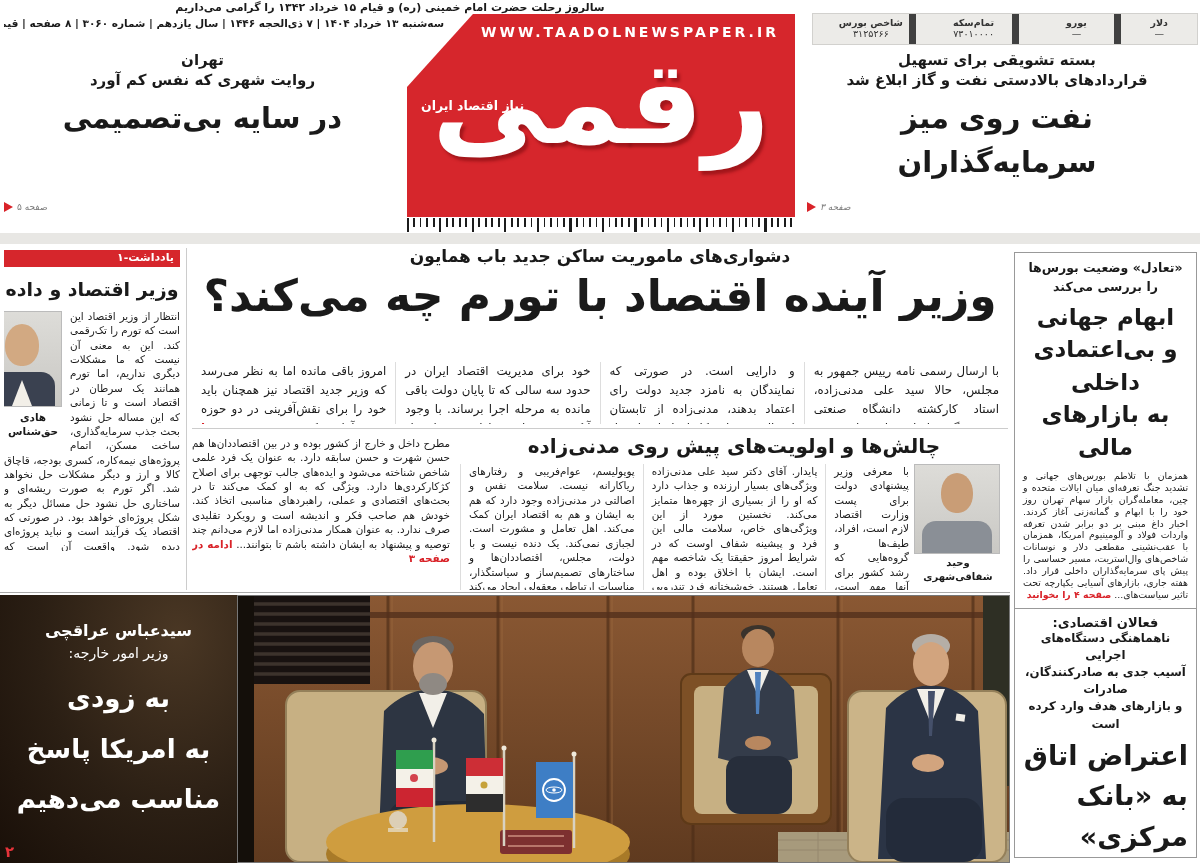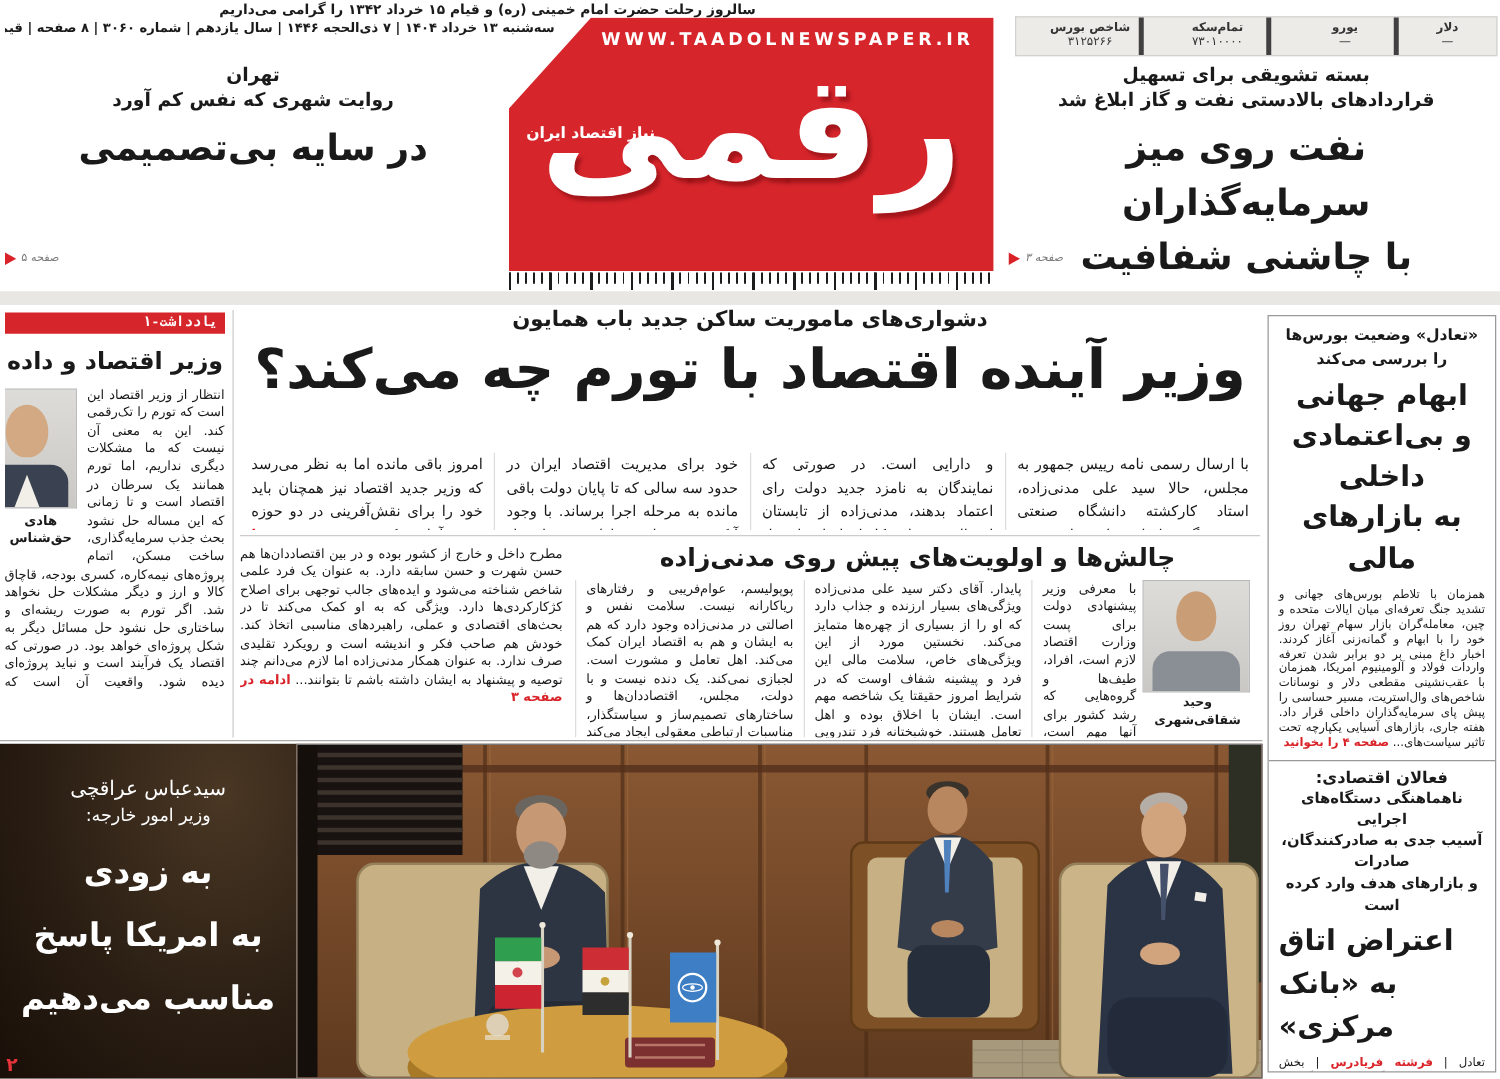--- a/index.html
+++ b/index.html
@@ -8,21 +8,21 @@
   .abs{position:absolute;}
   .ctr{text-align:center;}
   .red-txt{color:#d92329;font-weight:bold;}
   .jst{text-align:justify;text-justify:inter-word;}
 
   
   .memorial{left:170px;top:1px;width:440px;font-size:11px;font-weight:bold;text-align:center;}
   .issue{left:4px;top:17px;width:440px;font-size:10.5px;font-weight:600;white-space:nowrap;overflow:hidden;direction:rtl;}
   .mkt-strip{left:812px;top:13px;width:384px;height:30px;background:#ecebe8;border:1px solid #d2d1ce;display:flex;direction:rtl;}
   .mkt-cell{flex:1;text-align:center;padding-top:3px;}
-  .mkt-cell + .mkt-cell{border-right:4px solid #404040;padding-left:20px;}
+  .mkt-cell + .mkt-cell{border-right:7px solid #404040;padding-left:20px;}
   .mkt-label{font-size:9.5px;font-weight:bold;color:#333;line-height:1.2;}
   .mkt-value{font-size:9.5px;color:#333;line-height:1.2;}
 
   
   .masthead{left:407px;top:14px;width:388px;height:203px;background:#d6262c;
     clip-path:polygon(0 36%,17% 0,100% 0,100% 100%,0 100%);}
   .www{position:absolute;top:10px;left:0;right:0;padding-left:58px;text-align:center;color:#fff;
     font-size:14px;font-weight:bold;letter-spacing:3px;direction:ltr;}
   .logo{position:absolute;top:22px;left:0;right:0;text-align:center;color:#fff;
     font-size:116px;font-weight:bold;line-height:1.15;text-shadow:3px 4px 3px rgba(120,10,12,.55);}
@@ -38,21 +38,21 @@
   .ear .k2{margin-top:2px;font-size:15px;font-weight:bold;}
   .ear .h{margin-top:8px;font-size:29px;font-weight:bold;line-height:1.5;}
   .page-ref{position:absolute;bottom:20px;display:flex;align-items:center;gap:4px;direction:ltr;}
   .tri{width:0;height:0;border-top:5px solid transparent;border-bottom:5px solid transparent;border-left:9px solid #d92329;}
   .page-ref .lbl{font-size:9px;color:#7a7a7a;direction:rtl;}
 
   .grey-band{left:0;top:233px;width:1200px;height:11px;background:#e8e7e4;}
 
   
   .note{left:4px;top:250px;width:176px;height:340px;}
-  .note-bar{height:17px;background:#d6262c;color:#fff;font-size:11px;font-weight:bold;text-align:right;padding:1px 6px 0 0;box-sizing:border-box;font-family:Liberation Mono, monospace;}
+  .note-bar{height:17px;background:#d6262c;color:#fff;font-size:11px;font-weight:bold;text-align:right;padding:1px 6px 0 0;box-sizing:border-box;}
   .note-head{margin-top:11px;text-align:center;font-size:19px;font-weight:bold;}
   .note-body{margin-top:9px;font-size:10.4px;line-height:1.38;height:242px;overflow:hidden;}
   .note-photo-wrap{float:left;width:58px;margin:2px 8px 4px 0;}
   .portrait{position:relative;width:78px;height:94px;background:linear-gradient(#dddcd8,#c9c8c4);overflow:hidden;border:1px solid #bbb;}
   .portrait .head{position:absolute;left:50%;transform:translateX(-50%);border-radius:50% 50% 46% 46%;}
   .portrait .body{position:absolute;bottom:0;left:50%;transform:translateX(-50%);border-radius:14px 14px 0 0;}
   .portrait .shirt{position:absolute;bottom:0;left:50%;transform:translateX(-50%);
     width:0;height:0;}
   .note-author{font-size:10.5px;font-weight:bold;text-align:center;margin-top:3px;}
   .vdiv{left:186px;top:248px;width:1px;height:342px;background:#ccc;}
@@ -75,26 +75,26 @@
 
   
   .sidebar{left:1014px;top:252px;width:183px;height:606px;border:1px solid #999;box-sizing:border-box;
     padding:6px 8px;overflow:hidden;background:#fff;}
   .sb-kicker{font-size:12.5px;font-weight:bold;text-align:center;line-height:1.5;}
   .sb-head1{margin-top:4px;text-align:center;font-size:23px;font-weight:bold;line-height:1.42;}
   .sb-body{margin-top:6px;font-size:9.4px;line-height:1.27;text-align:justify;}
   .sb-div{border-top:1px solid #999;margin:7px -8px 6px;}
   .sb-kicker2a{font-size:13px;font-weight:bold;text-align:center;}
   .sb-kicker2{font-size:11.8px;font-weight:bold;text-align:center;line-height:1.45;}
-  .sb-head2{margin-top:3px;text-align:left;font-size:23px;font-weight:bold;line-height:1.5;}
+  .sb-head2{margin-top:3px;text-align:right;font-size:27px;font-weight:bold;line-height:1.5;}
 
   
   .quote-block{left:0;top:595px;width:237px;height:268px;color:#fff;text-align:center;
     background:radial-gradient(ellipse at 75% 15%,#4a3724 0%,#2b1f14 55%,#190f08 100%);}
-  .spk{padding-top:26px;font-size:16px;font-weight:normal;}
+  .spk{padding-top:26px;font-size:16px;font-weight:bold;}
   .role{margin-top:5px;font-size:14px;}
   .q{margin-top:12px;font-size:26px;font-weight:bold;line-height:1.95;}
   .pgmark{position:absolute;left:5px;bottom:2px;color:#e6333a;font-size:15px;font-weight:bold;}
   .photo-frame{left:237px;top:595px;width:773px;height:268px;border:1px solid #777;box-sizing:border-box;overflow:hidden;background:#6b3f22;}
 </style>
 </head>
 <body>
 
 <div id="page">
 
@@ -139,21 +139,20 @@
       <span class="tri"></span>
       <span class="lbl">صفحه ۵</span>
     </div>
   </div>
 
   <div class="abs ear ctr" style="left:797px;width:400px;">
     <div class="k1">بسته تشویقی برای تسهیل</div>
     <div class="k2">قراردادهای بالادستی نفت و گاز ابلاغ شد</div>
     <div class="h">
       <div>نفت روی میز سرمایه‌گذاران</div>
-      <div>با چاشنی شفافیت</div>
     </div>
     <div class="page-ref" style="left:10px;font-style:italic;">
       <span class="tri"></span>
       <span class="lbl">صفحه ۳</span>
     </div>
   </div>
 
   <div class="abs grey-band"></div>
 
   <div class="abs note">

